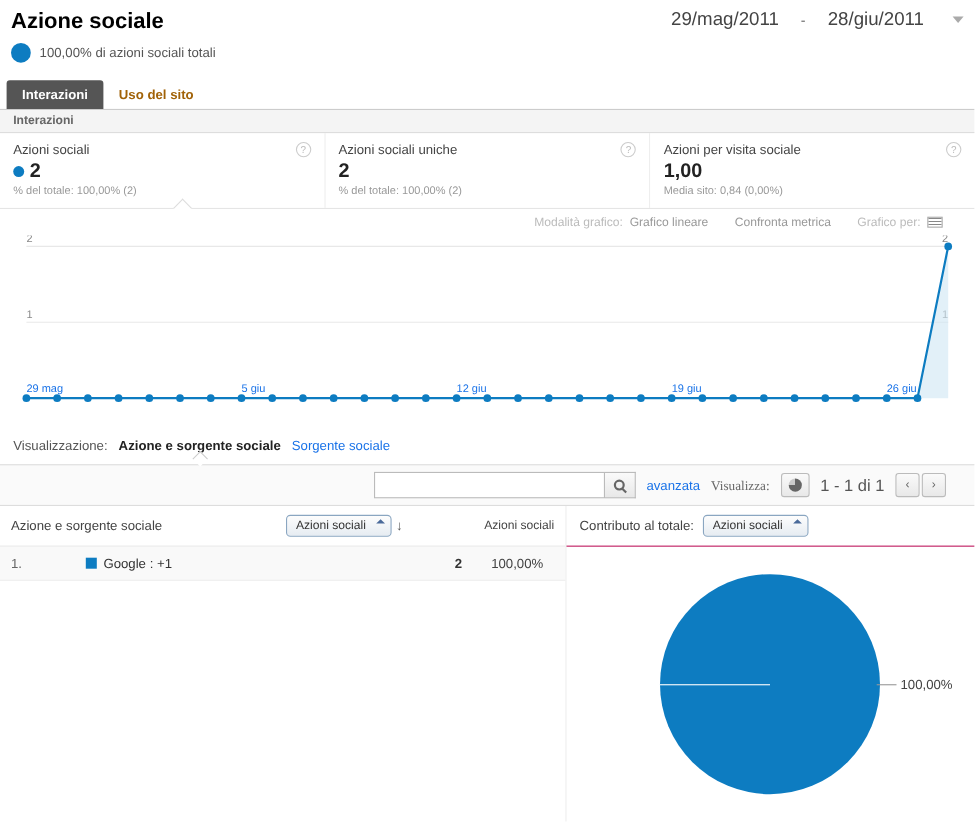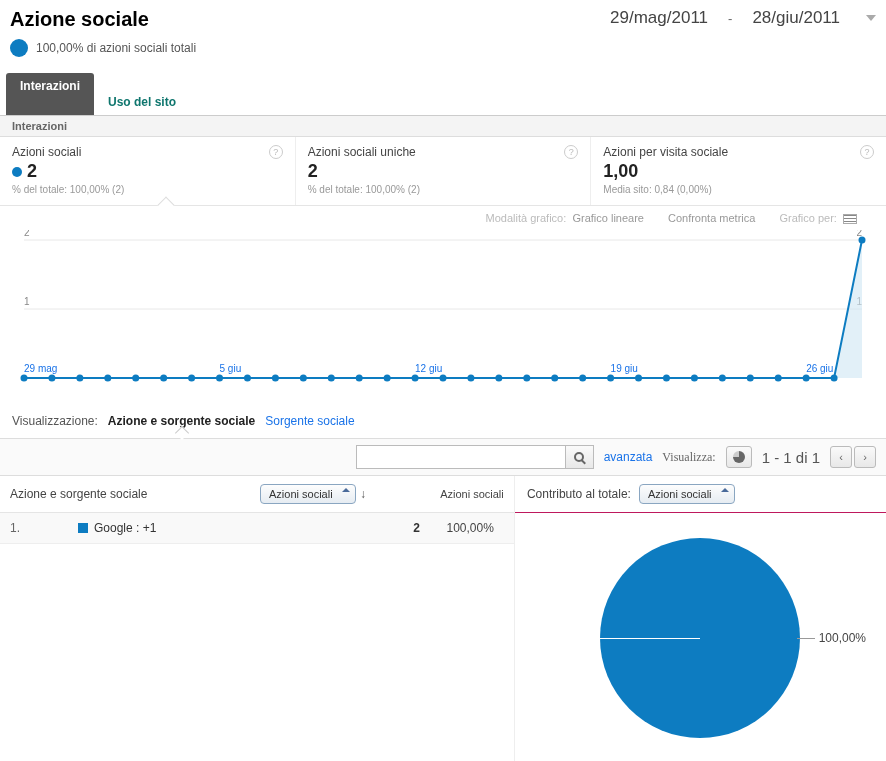--- a/index.html
+++ b/index.html
@@ -7,21 +7,21 @@
 .header { display: flex; justify-content: space-between; align-items: flex-start; padding: 8px 10px 4px; }
 .title { font-size: 20px; font-weight: bold; color: #000000; }
 .daterange { font-size: 17px; color: #444; display: flex; align-items: center; gap: 20px; }
 .daterange .sep { font-size: 13px; color: #666; }
 .dd-arrow { width: 0; height: 0; border-left: 5px solid transparent; border-right: 5px solid transparent; border-top: 6px solid #aaa; margin-left: 6px; }
 .subhead { display: flex; align-items: center; gap: 8px; padding: 4px 10px 16px; font-size: 12px; color: #555; }
 .dot-big { width: 18px; height: 18px; border-radius: 50%; background: #0d7cc1; }
 .tabs { display: flex; border-bottom: 1px solid #ccc; padding-left: 6px; }
 .tab { padding: 6px 14px; font-size: 12px; cursor: pointer; }
 .tab.active { color: #fff; background: #555; font-weight: bold; border-top-left-radius: 3px; border-top-right-radius: 3px; }
-.tab.inactive { color: #0f766e; font-weight: bold; margin-top: 16px; }
+.tab.inactive { color: #a16207; font-weight: bold; }
 .subtabs { background: #f4f4f4; border-bottom: 1px solid #ddd; padding: 4px 12px; font-size: 11px; color: #666; font-weight: bold; }
 .metrics { display: flex; border-bottom: 1px solid #e5e5e5; }
 .metric { flex: 1; padding: 8px 12px 10px; position: relative; border-right: 1px solid #eee; }
 .metric:last-child { border-right: none; }
 .metric-label { font-size: 12px; color: #444; display: flex; justify-content: space-between; align-items: center; }
 .help { width: 14px; height: 14px; border: 1px solid #ccc; border-radius: 50%; color: #bbb; font-size: 9px; display: inline-flex; align-items: center; justify-content: center; }
 .metric-val { font-size: 18px; font-weight: bold; color: #222; margin-top: 2px; display: flex; align-items: center; gap: 5px; }
 .metric-val .dot-sm { width: 10px; height: 10px; border-radius: 50%; background: #0d7cc1; }
 .metric-sub { font-size: 10px; color: #999; margin-top: 2px; }
 .caret-up { position: absolute; bottom: -6px; left: 160px; width: 12px; height: 12px; background: #fff; border-left: 1px solid #ddd; border-top: 1px solid #ddd; transform: rotate(45deg); }
@@ -29,21 +29,21 @@
 .chart-ctrl .lbl { color: #bbb; }
 .chart-ctrl .val { color: #999; }
 .icon-grid { width: 14px; height: 10px; display: inline-block; background: repeating-linear-gradient(#888, #888 1px, transparent 1px, transparent 3px); border: 1px solid #aaa; vertical-align: middle; }
 .chart { position: relative; height: 170px; padding: 0 10px; }
 .chart svg { width: 100%; height: 100%; }
 .viz-row { display: flex; align-items: center; gap: 10px; padding: 14px 12px 10px; font-size: 12px; }
 .viz-row .lbl { color: #555; }
 .viz-row .opt-active { font-weight: bold; color: #222; position: relative; }
 .viz-row .opt-link { color: #1a73e8; cursor: pointer; }
 .viz-caret { position: absolute; bottom: -10px; left: 50%; width: 10px; height: 10px; background: #fff; border-left: 1px solid #ccc; border-top: 1px solid #ccc; transform: translateX(-50%) rotate(45deg); }
-.ctrl-bar { display: flex; align-items: center; justify-content: flex-end; gap: 10px; padding: 6px 10px; border: 1px solid #ddd; border-left: none; border-right: none; background: #fafafa; }
+.ctrl-bar { display: flex; align-items: center; justify-content: flex-end; gap: 10px; padding: 6px 26px; border: 1px solid #ddd; border-left: none; border-right: none; background: #fafafa; }
 .search-wrap { display: flex; align-items: center; }
 .search-input { width: 210px; height: 24px; border: 1px solid #bbb; padding: 0 6px; font-size: 12px; }
 .search-btn { width: 28px; height: 24px; border: 1px solid #bbb; border-left: none; background: linear-gradient(#fafafa,#e8e8e8); display: flex; align-items: center; justify-content: center; cursor: pointer; }
 .mag { width: 10px; height: 10px; border: 2px solid #666; border-radius: 50%; position: relative; }
 .mag::after { content: ""; position: absolute; width: 5px; height: 2px; background: #666; bottom: -3px; right: -4px; transform: rotate(45deg); }
 .adv { color: #1a73e8; cursor: pointer; }
 .viz-lbl { color: #666; font-family: Liberation Serif, serif; }
 .pie-btn { width: 26px; height: 22px; border: 1px solid #bbb; border-radius: 3px; background: linear-gradient(#fafafa,#e8e8e8); display: flex; align-items: center; justify-content: center; cursor: pointer; }
 .pie-icon { width: 12px; height: 12px; border-radius: 50%; background: conic-gradient(#666 0 75%, #ccc 75% 100%); }
 .pager { color: #555; font-size: 15px; }

